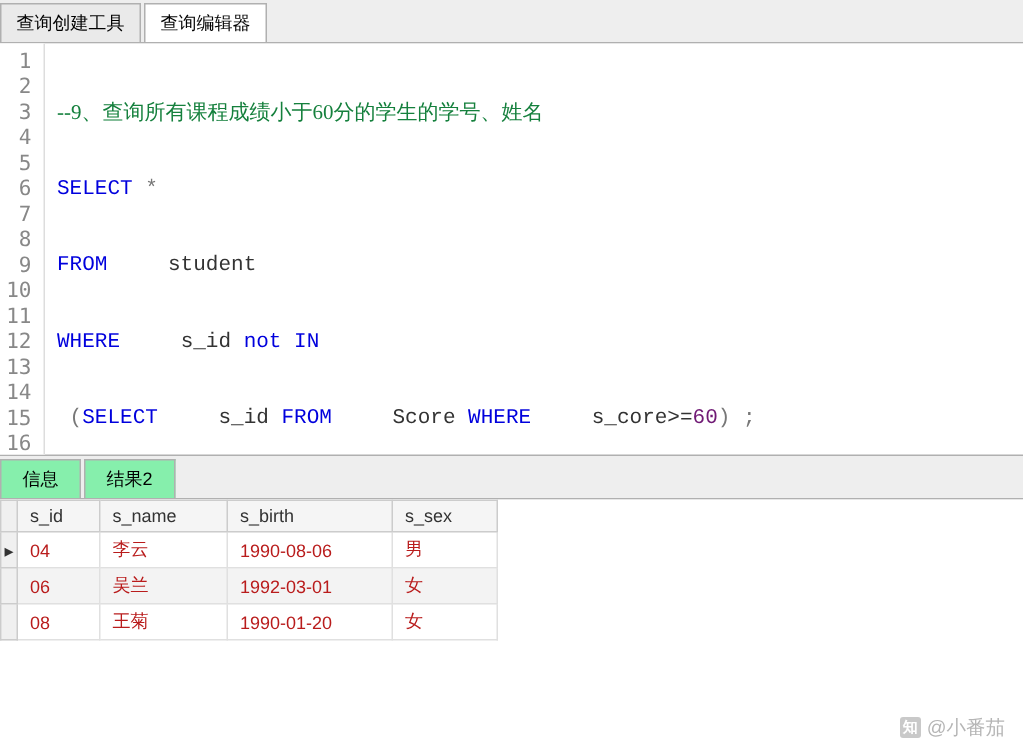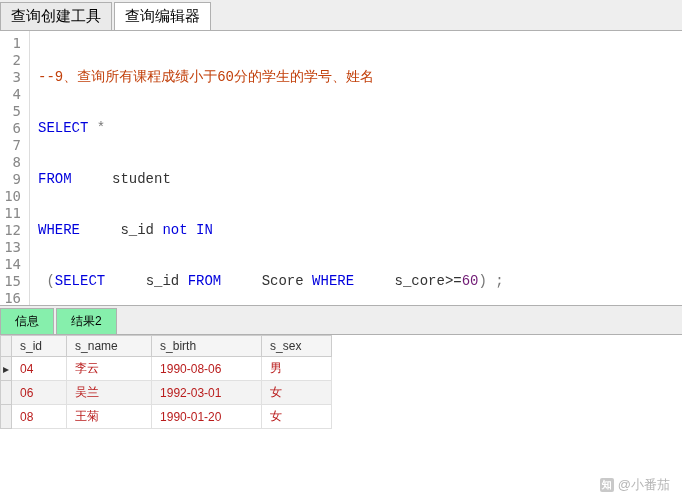--- a/index.html
+++ b/index.html
@@ -1,25 +1,25 @@
 <!DOCTYPE html>
 <html><head>
 <meta charset="utf-8">
 <style>
 * { margin: 0; padding: 0; box-sizing: border-box; }
 body { font-family: "Microsoft YaHei", Arial, sans-serif; font-size: 12px; background: #f0f0f0; width: 682px; height: 502px; overflow: hidden; position: relative; }
 .top-tabs { display: flex; background: #eee; border-bottom: 1px solid #b0b0b0; padding-top: 2px; }
-.top-tab { padding: 4px 10px; background: #eaeaea; border: 1px solid #b0b0b0; border-bottom: none; margin-right: 2px; cursor: pointer; font-size: 15px; }
+.top-tab { padding: 4px 10px; background: #eaeaea; border: 1px solid #b0b0b0; border-bottom: none; margin-right: 2px; cursor: pointer; font-size: 12px; }
 .top-tab.active { background: #fff; }
 .editor-wrap { display: flex; background: #fff; height: 275px; border-bottom: 1px solid #b0b0b0; }
 .gutter { background: #fff; color: #888; text-align: right; padding: 4px 8px 4px 4px; border-right: 1px solid #ddd; font-family: Consolas, monospace; font-size: 14px; line-height: 17px; user-select: none; min-width: 30px; }
 .gutter div { height: 17px; }
 .code { padding: 4px 8px; font-family: Consolas, "Courier New", monospace; font-size: 14px; line-height: 17px; color: #555; white-space: pre; flex: 1; }
 .code .line { height: 17px; }
-.c-gray { color: #c2410c; }
+.c-gray { color: #15803d; font-family: Liberation Serif, serif; }
 .c-kw { color: #0000dd; }
 .c-ident { color: #333; margin-left: 32px; }
 .c-op { color: #777; }
 .c-num { color: #701a75; }
 .bottom-tabs { display: flex; background: #eee; border-bottom: 1px solid #b0b0b0; padding-top: 2px; }
 .bottom-tab { padding: 4px 14px; background: #86efac; border: 1px solid #b0b0b0; border-bottom: none; margin-right: 2px; cursor: pointer; font-size: 12px; }
 .bottom-tab.active { background: #fff; }
 .results { background: #fff; height: 170px; overflow: auto; }
 table { border-collapse: collapse; font-size: 12px; }
 th { text-align: left; font-weight: normal; background: #f5f5f5; border: 1px solid #ccc; padding: 3px 8px; color: #333; }

